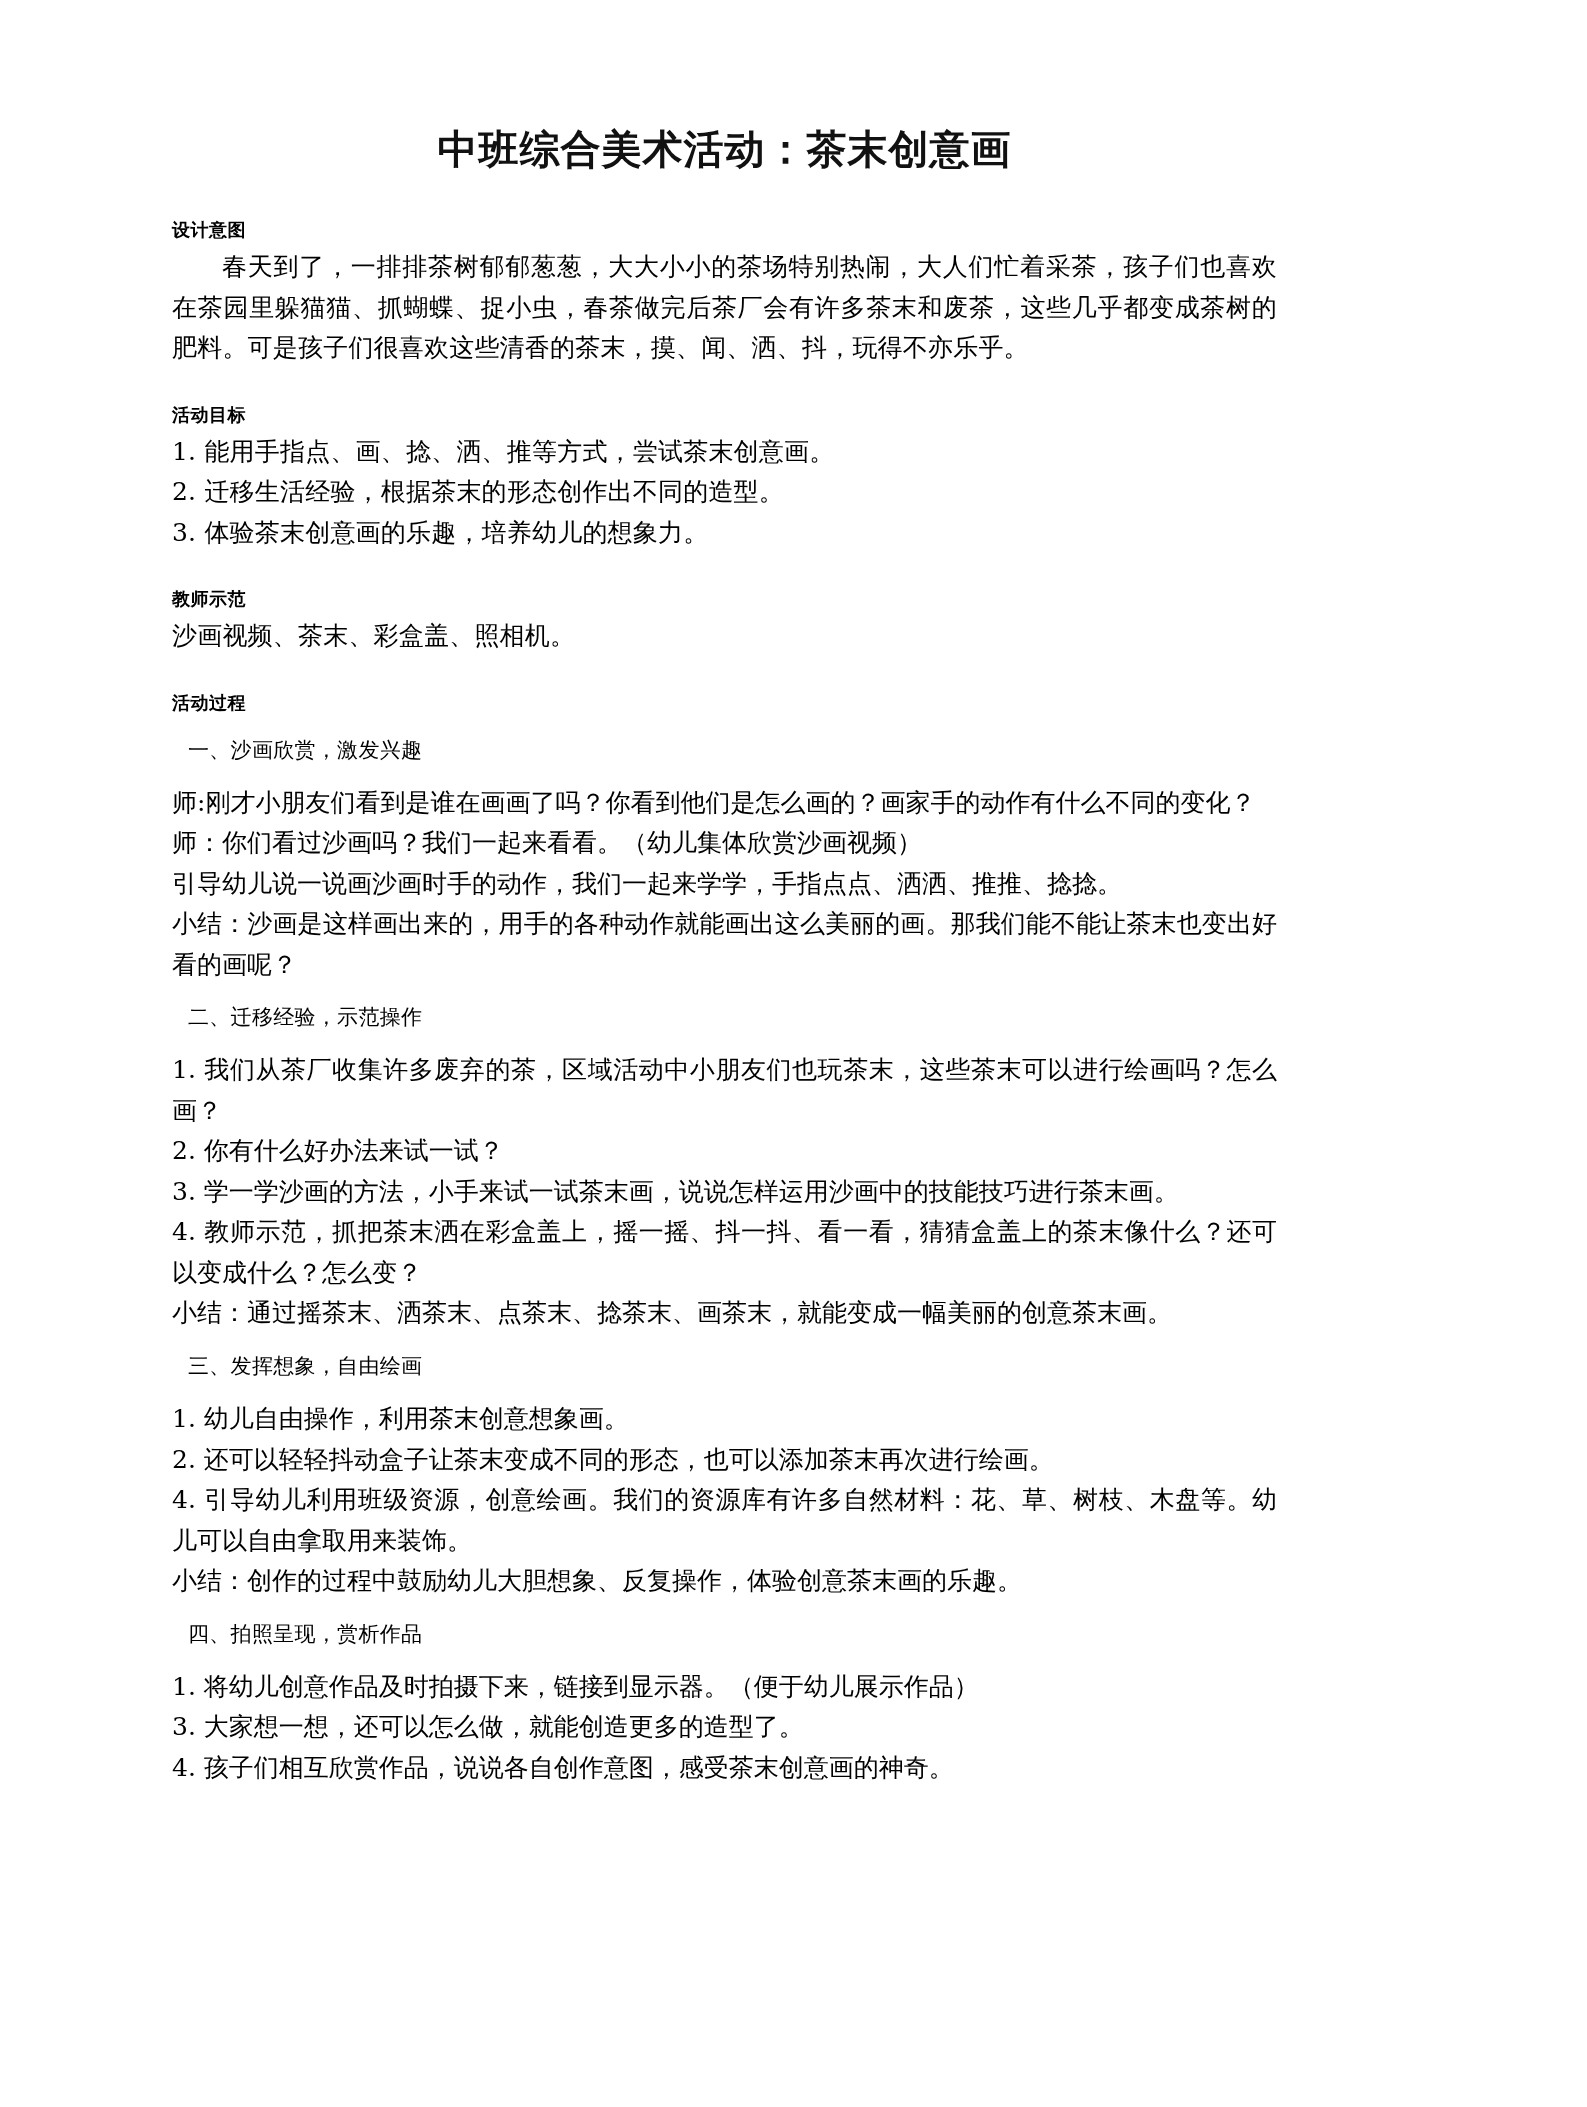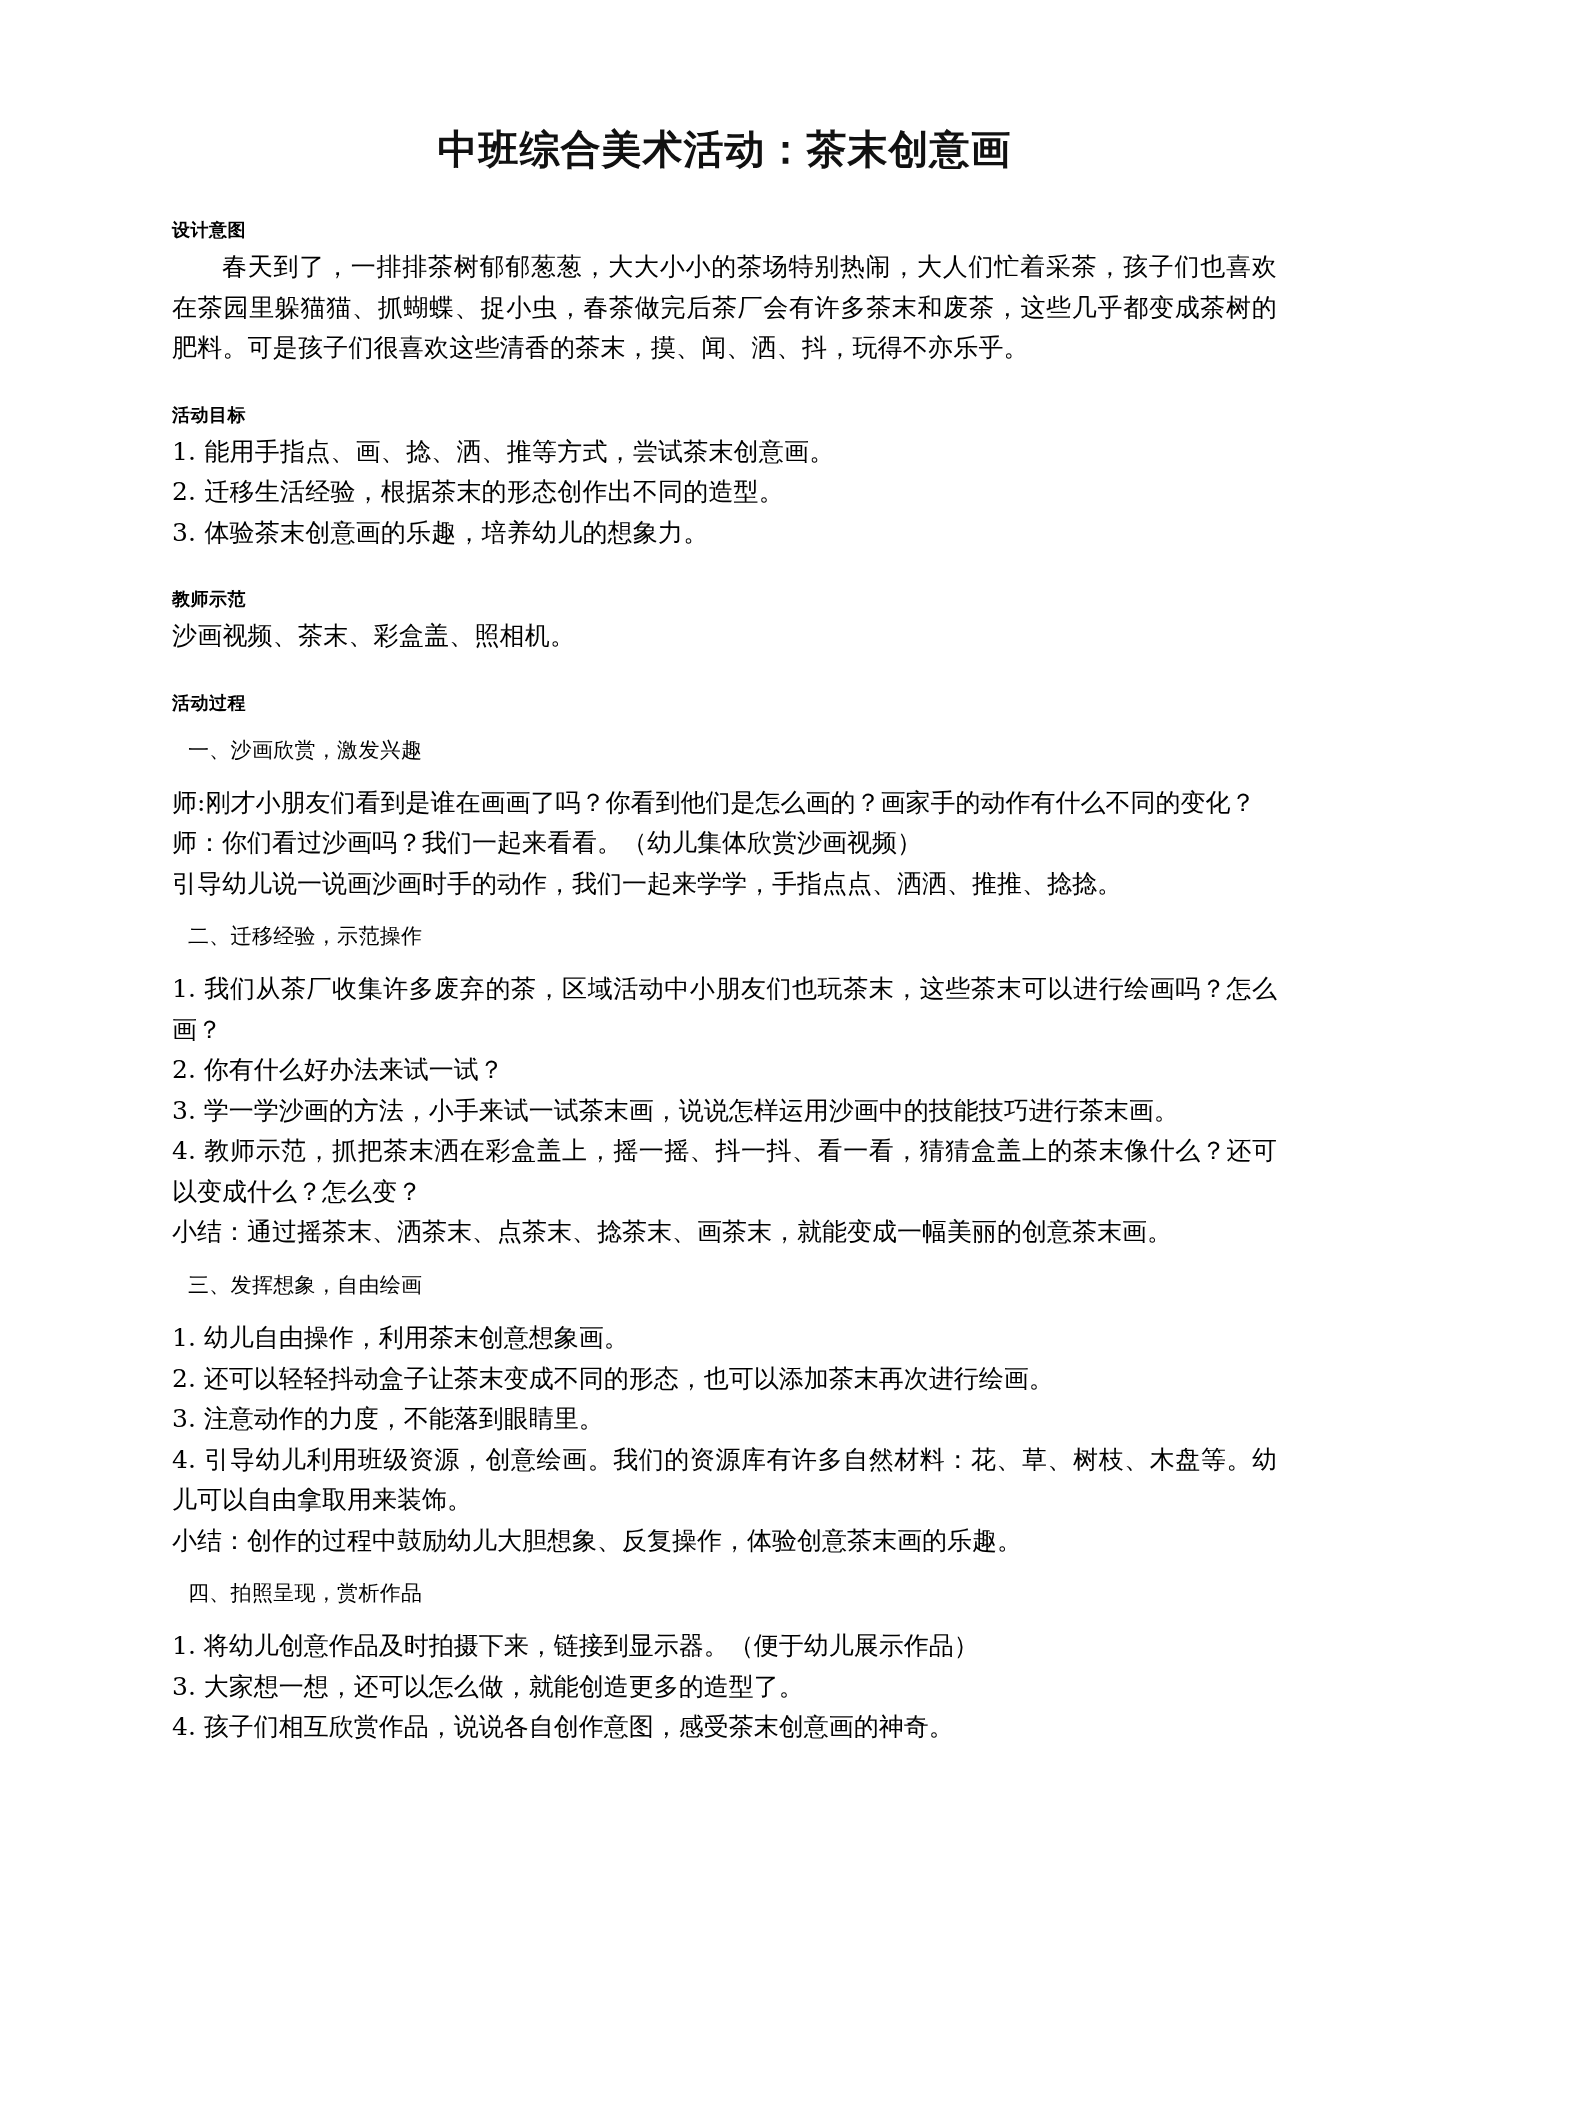--- a/index.html
+++ b/index.html
@@ -108,40 +108,40 @@
 
   <div class="section gap-before">
     <div class="section-heading">活动过程</div>
 
     <div class="process-step">
       <div class="sub-heading">一、沙画欣赏，激发兴趣</div>
       <div class="process-body">
         <p>师:刚才小朋友们看到是谁在画画了吗？你看到他们是怎么画的？画家手的动作有什么不同的变化？</p>
         <p>师：你们看过沙画吗？我们一起来看看。（幼儿集体欣赏沙画视频）</p>
         <p>引导幼儿说一说画沙画时手的动作，我们一起来学学，手指点点、洒洒、推推、捻捻。</p>
+        <p>小结：沙画是这样画出来的，用手的各种动作就能画出这么美丽的画。那我们能不能让茶末也变出好看的画呢？</p>
       </div>
     </div>
 
     <div class="process-step">
       <div class="sub-heading">二、迁移经验，示范操作</div>
       <div class="process-body">
         <p>1. 我们从茶厂收集许多废弃的茶，区域活动中小朋友们也玩茶末，这些茶末可以进行绘画吗？怎么画？</p>
         <p>2. 你有什么好办法来试一试？</p>
         <p>3. 学一学沙画的方法，小手来试一试茶末画，说说怎样运用沙画中的技能技巧进行茶末画。</p>
         <p>4. 教师示范，抓把茶末洒在彩盒盖上，摇一摇、抖一抖、看一看，猜猜盒盖上的茶末像什么？还可以变成什么？怎么变？</p>
         <p>小结：通过摇茶末、洒茶末、点茶末、捻茶末、画茶末，就能变成一幅美丽的创意茶末画。</p>
       </div>
     </div>
 
     <div class="process-step">
       <div class="sub-heading">三、发挥想象，自由绘画</div>
       <div class="process-body">
         <p>1. 幼儿自由操作，利用茶末创意想象画。</p>
         <p>2. 还可以轻轻抖动盒子让茶末变成不同的形态，也可以添加茶末再次进行绘画。</p>
-        <p>3. 注意动作的力度，不能落到眼睛里。</p>
         <p>4. 引导幼儿利用班级资源，创意绘画。我们的资源库有许多自然材料：花、草、树枝、木盘等。幼儿可以自由拿取用来装饰。</p>
         <p>小结：创作的过程中鼓励幼儿大胆想象、反复操作，体验创意茶末画的乐趣。</p>
       </div>
     </div>
 
     <div class="process-step">
       <div class="sub-heading">四、拍照呈现，赏析作品</div>
       <div class="process-body">
         <p>1. 将幼儿创意作品及时拍摄下来，链接到显示器。（便于幼儿展示作品）</p>
         <p>3. 大家想一想，还可以怎么做，就能创造更多的造型了。</p>

